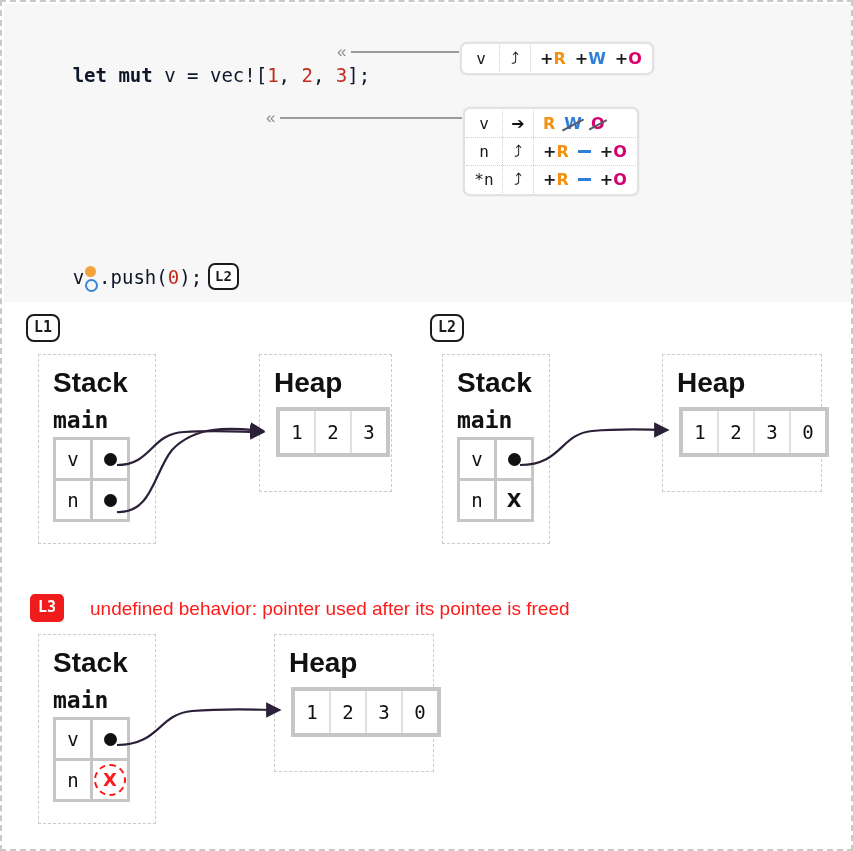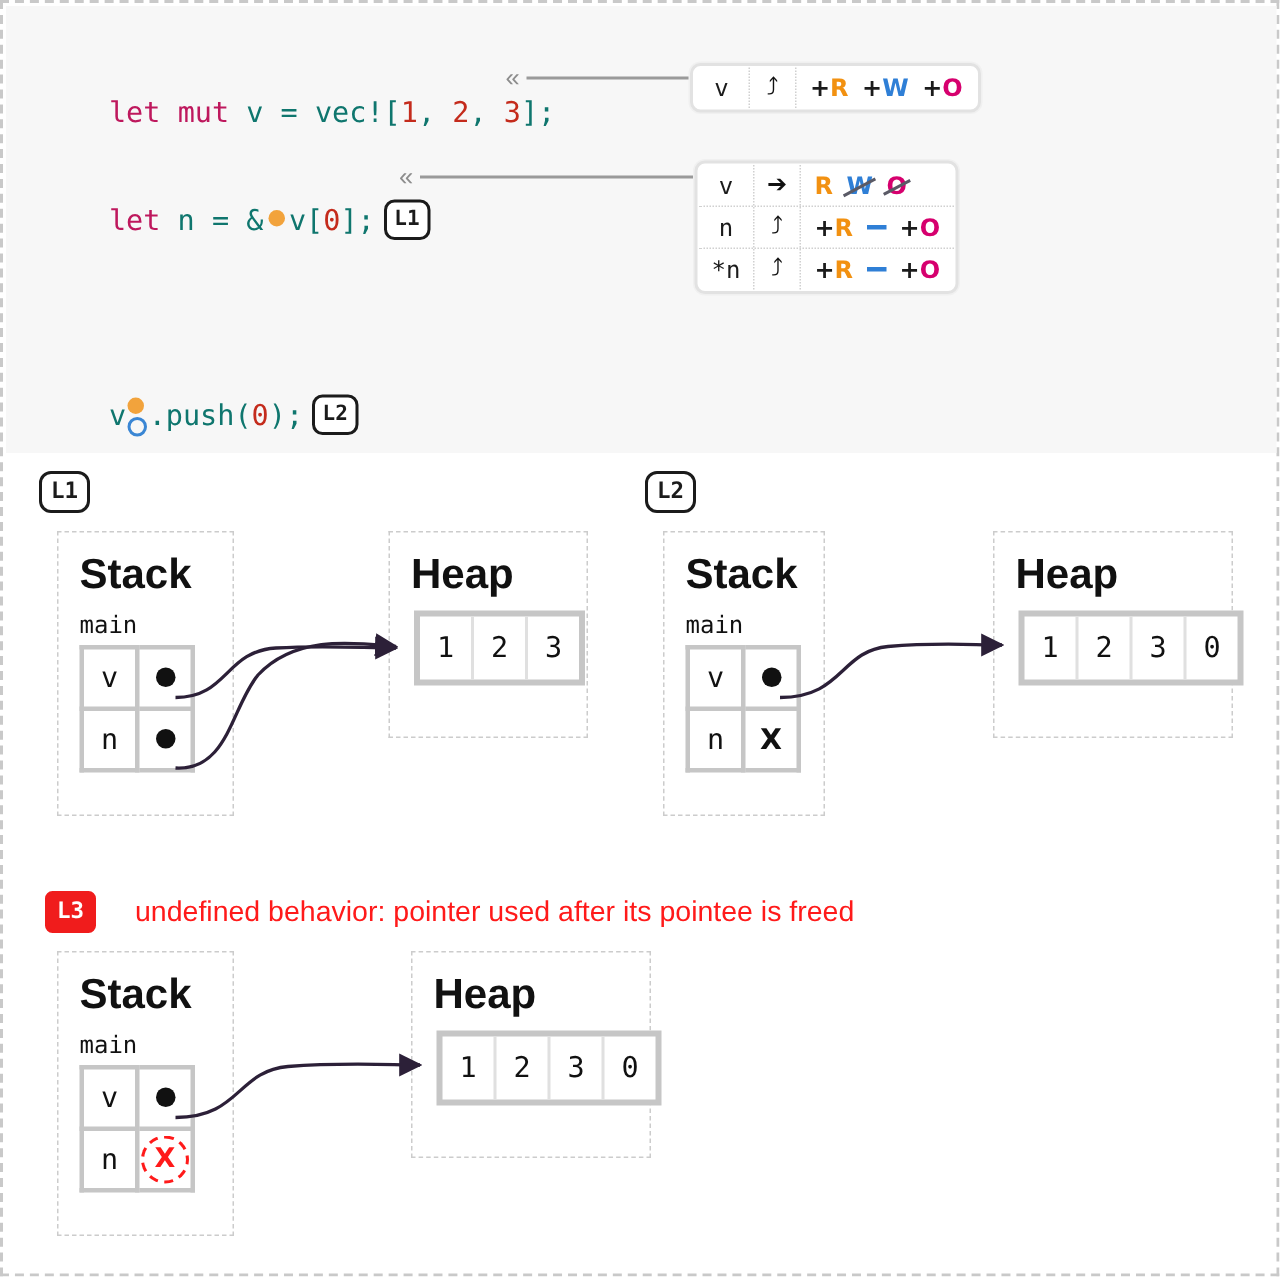--- a/index.html
+++ b/index.html
@@ -6,23 +6,23 @@
   body{width:853px;height:851px;font-family:"Liberation Sans",sans-serif;}
   .page{position:relative;width:853px;height:851px;box-sizing:border-box;
         border:2px dashed #c9c9c9;background:#ffffff;}
 
   
   .code-region{position:absolute;left:2px;top:2px;width:847px;height:298px;
                background:#f7f7f7;box-sizing:border-box;}
   .code{position:absolute;left:24px;top:14px;font-family:"DejaVu Sans Mono","Liberation Mono",monospace;
         font-size:19px;line-height:38px;color:#111111;white-space:pre;}
   .ln{position:absolute;left:0;white-space:pre;}
-  .kw{color:#be185d;}
+  .kw{color:#0f172a;font-weight:bold;}
   .num{color:#c42b1c;}
-  .op{color:#0f766e;}
+  .op{color:#0f172a;}
 
   
   .dot-orange{display:inline-block;width:11px;height:11px;border-radius:50%;
               background:#f2a33c;vertical-align:2px;margin:0 3px;}
   .stack-marks{display:inline-block;width:13px;vertical-align:-6px;margin:0 1px;position:relative;height:22px;}
   .stack-marks i{display:block;position:absolute;left:0;}
   .m-orange{width:11px;height:11px;border-radius:50%;background:#f2a33c;top:-2px;}
   .m-blue{width:9px;height:9px;border-radius:50%;border:2px solid #3a86d4;background:transparent;top:11px;}
 
   
@@ -54,22 +54,22 @@
   .dash{display:inline-block;width:13px;height:3px;background:#2f7fd6;vertical-align:4px;}
   .step-badge{position:absolute;border:2px solid #1b1b1b;border-radius:8px;background:#fff;
               font-family:"DejaVu Sans Mono","Liberation Mono",monospace;font-size:15px;font-weight:700;
               color:#1b1b1b;padding:4px 6px 5px 6px;line-height:1;}
   .step-badge.err{background:#f01c1c;border-color:#f01c1c;color:#fff;border-radius:5px;}
   .err-msg{position:absolute;color:#ff1a1a;font-size:19px;font-family:"Liberation Sans",sans-serif;}
 
   .memzone{position:absolute;border:1px dashed #cccccc;box-sizing:border-box;}
   .memtitle{font-family:"Liberation Sans",sans-serif;font-weight:700;font-size:28px;color:#111;
             margin:12px 0 8px 14px;}
-  .framename{font-family:"DejaVu Sans Mono","Liberation Mono",monospace;font-size:16px;color:#111;
-             margin:0 0 4px 14px;}
+  .framename{font-family:"DejaVu Sans Mono","Liberation Mono",monospace;font-size:23px;color:#111;
+             margin:0 0 4px 14px;font-weight:bold;}
 
   .sframe{margin-left:14px;border:3px solid #c6c6c6;border-collapse:collapse;background:#fff;}
   .sframe td{border:3px solid #c6c6c6;width:34px;height:38px;text-align:center;vertical-align:middle;
              font-family:"DejaVu Sans Mono","Liberation Mono",monospace;font-size:19px;color:#111;padding:0;}
   .pdot{display:inline-block;width:13px;height:13px;border-radius:50%;background:#111111;}
   .xmark{font-family:"DejaVu Sans","Liberation Sans",sans-serif;font-weight:700;font-size:19px;color:#111;}
   .xdead{display:inline-block;width:28px;height:28px;border-radius:50%;border:2px dashed #ff1a1a;
          color:#ff1a1a;font-weight:700;font-size:18px;line-height:27px;text-align:center;
          font-family:"DejaVu Sans","Liberation Sans",sans-serif;}
 
@@ -84,23 +84,20 @@
 <body>
 
 <div class="page">
 
   <div class="code-region">
 
     <div class="code ln" style="top:14px;">
       <span class="kw">let</span><span class="op"> </span><span class="kw">mut</span><span class="op"> v = vec![</span><span class="num">1</span><span class="op">, </span><span class="num">2</span><span class="op">, </span><span class="num">3</span><span class="op">];</span>
     </div>
 
-    <div class="code ln" style="top:86px;">
-      <span class="kw">let</span><span class="op"> n = &amp;</span><span class="dot-orange"></span><span class="op">v[</span><span class="num">0</span><span class="op">];</span><span class="badge">L1</span>
-    </div>
 
     <div class="code ln" style="top:216px;text-align:right;">
       <span class="op">v</span><span class="stack-marks"><i class="m-orange"></i><i class="m-blue"></i></span><span class="op">.push(</span><span class="num">0</span><span class="op">);</span><span class="badge">L2</span>
     </div>
 
 
     <div class="conn" style="left:333px;top:38px;">
       <span>«</span>
       <span class="gline" style="width:118px;"></span>
     </div>

